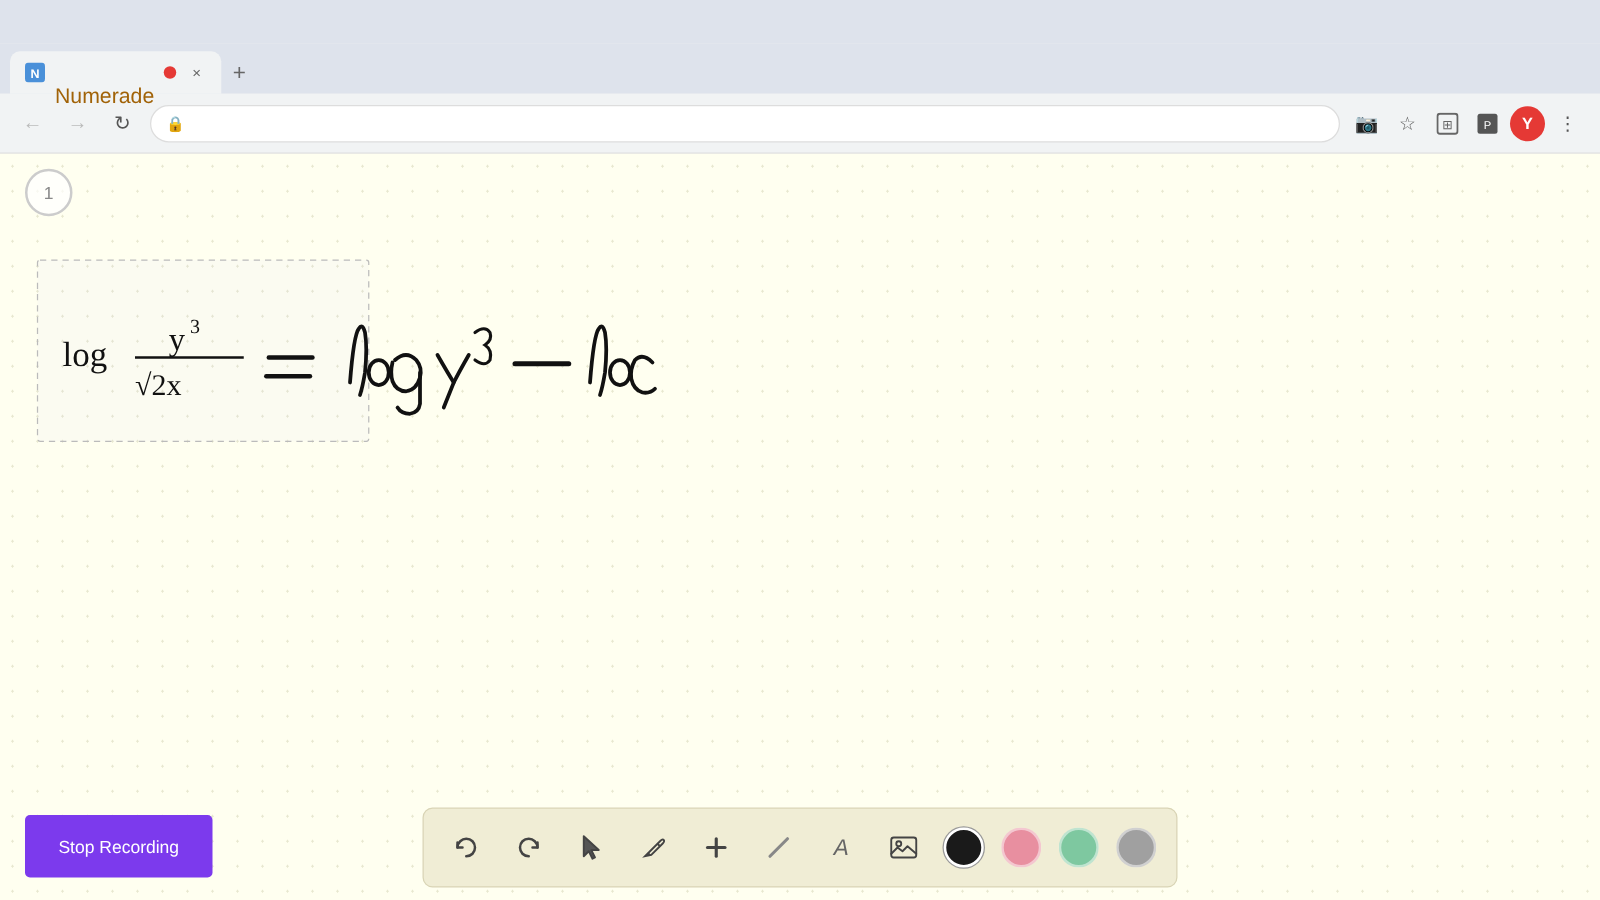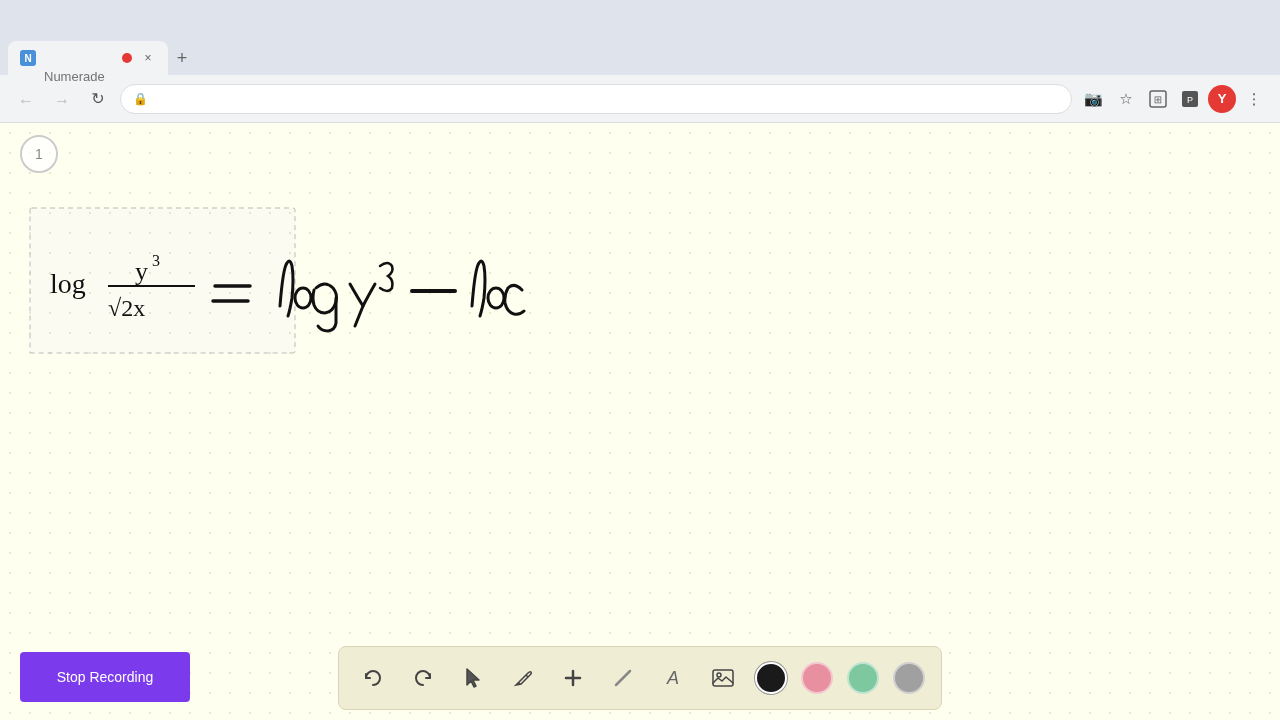--- a/index.html
+++ b/index.html
@@ -38,22 +38,22 @@
       min-width: 160px;
       position: relative;
     }
 
     .tab-favicon {
       width: 16px;
       height: 16px;
     }
 
     .tab-title {
-      font-size: 13px;
-      color: #737373;
+      font-size: 17px;
+      color: #a16207;
       flex: 1;
       margin-top: 37px;
     }
 
     .tab-recording-dot {
       width: 10px;
       height: 10px;
       background: #e53935;
       border-radius: 50%;
     }
@@ -226,21 +226,21 @@
       bottom: 18px;
       left: 20px;
       background: #7c3aed;
       color: #fff;
       border: none;
       border-radius: 4px;
       padding: 14px 20px;
       font-size: 14px;
       font-weight: 500;
       cursor: pointer;
-      width: 170px;
+      width: 150px;
       height: 50px;
       display: flex;
       align-items: center;
       justify-content: center;
     }
 
     
     .math-svg {
       position: absolute;
       top: 75px;

